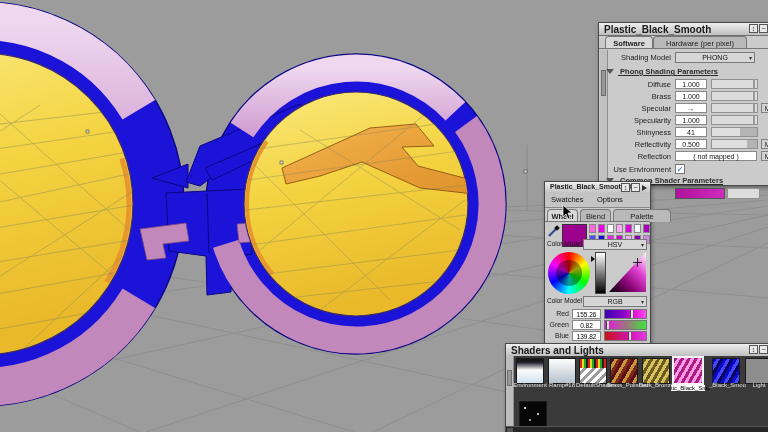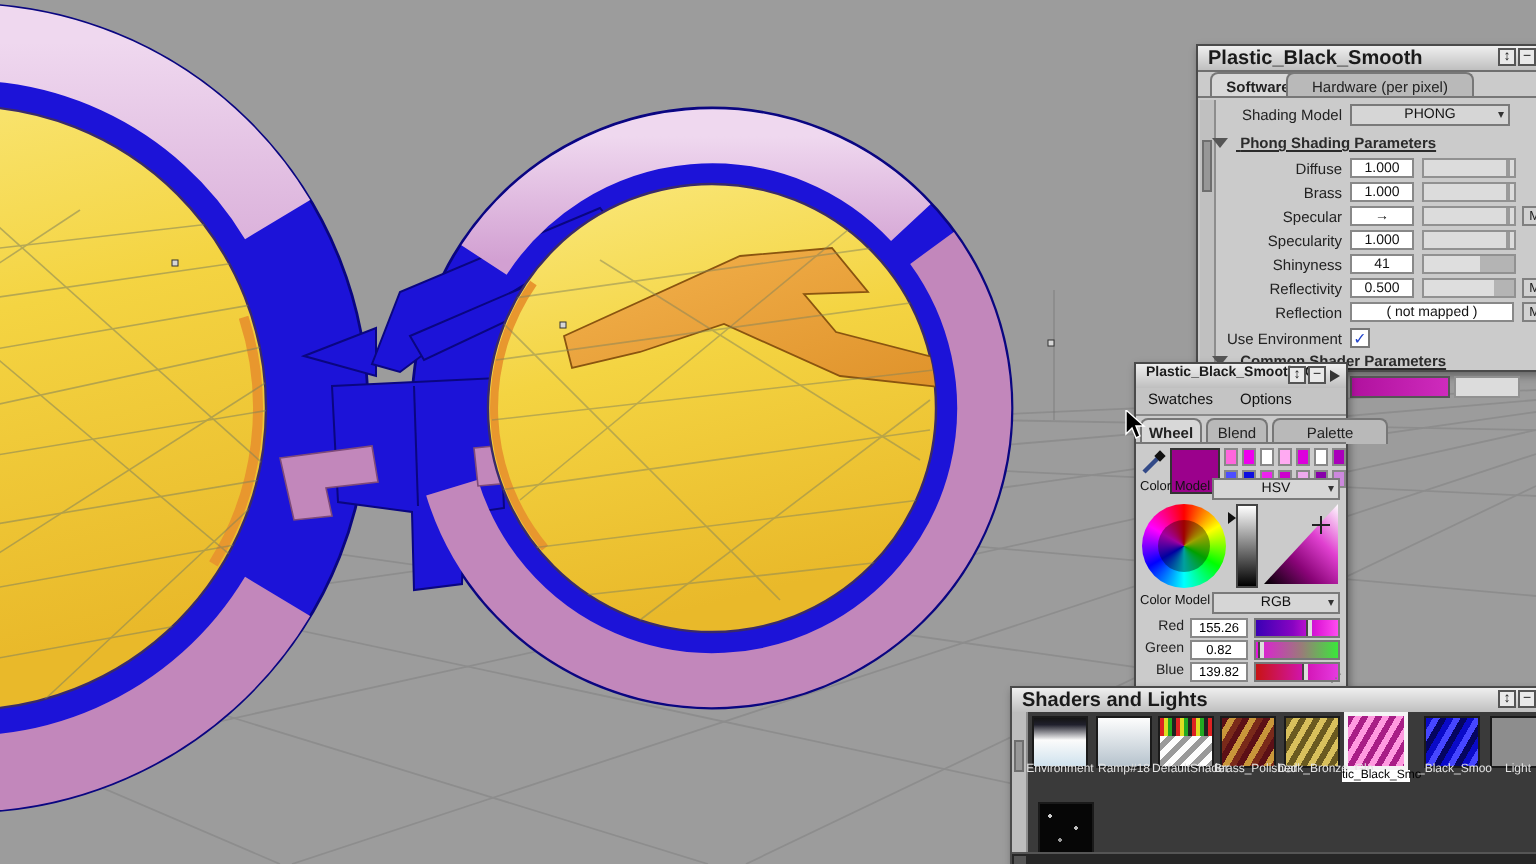--- a/index.html
+++ b/index.html
@@ -197,21 +197,21 @@
   </g>
 </svg>
 
 <div class="panel" style="left:598px;top:22px;width:178px;height:162px;">
   <div class="titlebar">
     <span class="ttl">Plastic_Black_Smooth</span>
     <span class="wicon" style="left:150px;">↕</span>
     <span class="wicon" style="left:160px;">−</span>
   </div>
   <div class="tab active" style="left:6px;top:13px;width:48px;">Software</div>
-  <div class="tab" style="left:44px;top:13px;width:94px;">Hardware (per pixel)</div>
+  <div class="tab" style="left:54px;top:13px;width:94px;">Hardware (per pixel)</div>
   <div class="abs" style="left:0;top:25px;width:178px;height:1px;background:#777;"></div>
 
   <div class="vscroll" style="left:1px;top:27px;height:134px;">
     <div class="vthumb" style="top:20px;height:26px;"></div>
   </div>
 
   <div class="prow" style="top:29px;">
     <span class="plabel">Shading Model</span>
     <span class="dd" style="left:76px;width:80px;top:0;">PHONG</span>
   </div>
@@ -271,21 +271,21 @@
     <span class="cb">✓</span>
   </div>
   <div class="sechead" style="top:153px;">
     <span class="funnel"></span>
     <span>Common Shader Parameters</span>
   </div>
   <div class="abs" style="left:76px;top:165px;width:48px;height:9px;background:linear-gradient(90deg,#b0119e,#cf2bbd);border:1px solid #555;"></div>
   <div class="abs" style="left:128px;top:165px;width:31px;height:9px;background:#dcdcdc;border:1px solid #919191;"></div>
 </div>
 
-<div class="panel" style="left:567px;top:181px;width:105px;height:162px;text-decoration:underline;">
+<div class="panel" style="left:544px;top:181px;width:105px;height:162px;text-decoration:underline;">
   <div class="titlebar">
     <span class="ttl" style="font-size:7px;">Plastic_Black_Smooth: C</span>
     <span class="wicon" style="left:76px;">↕</span>
     <span class="wicon" style="left:86px;">−</span>
     <span class="flyarrow" style="left:97px;"></span>
   </div>
   <div class="abs" style="left:0;top:12px;width:105px;height:13px;background:#c4c4c4;border-bottom:1px solid #8a8a8a;">
     <span class="menulbl" style="left:6px;">Swatches</span>
     <span class="menulbl" style="left:52px;">Options</span>
   </div>

